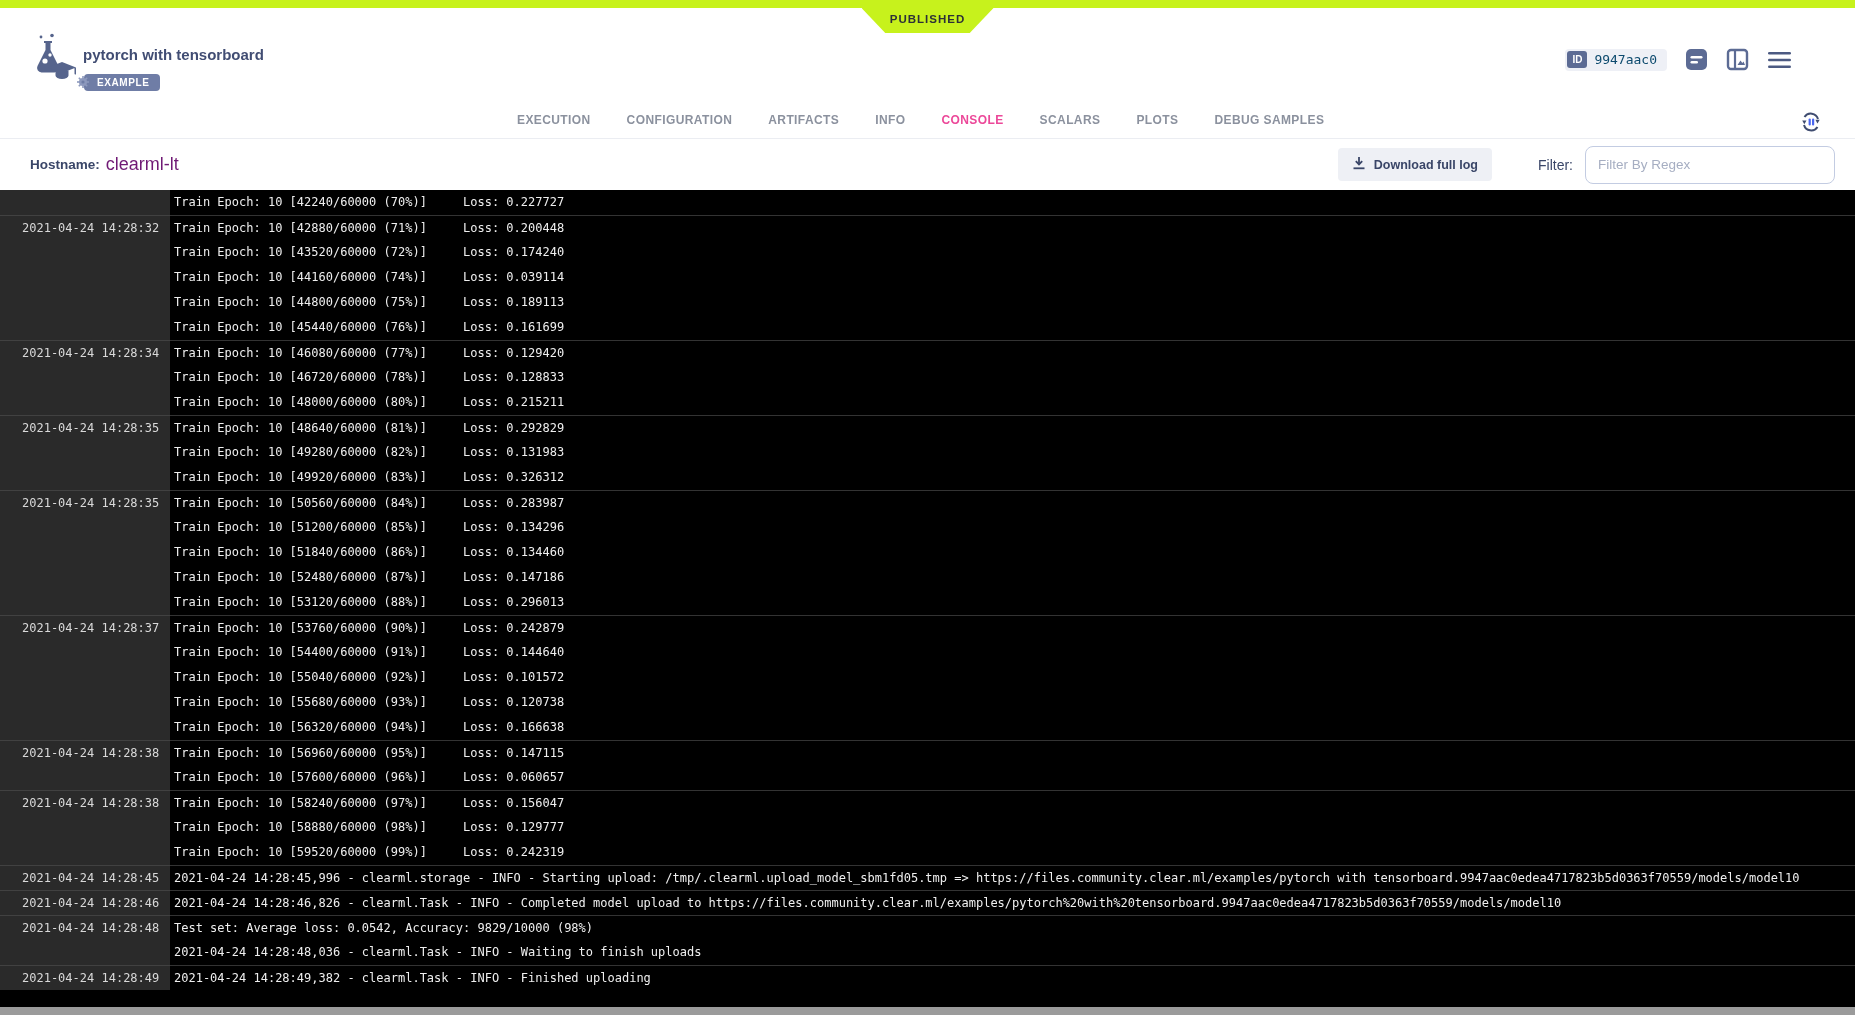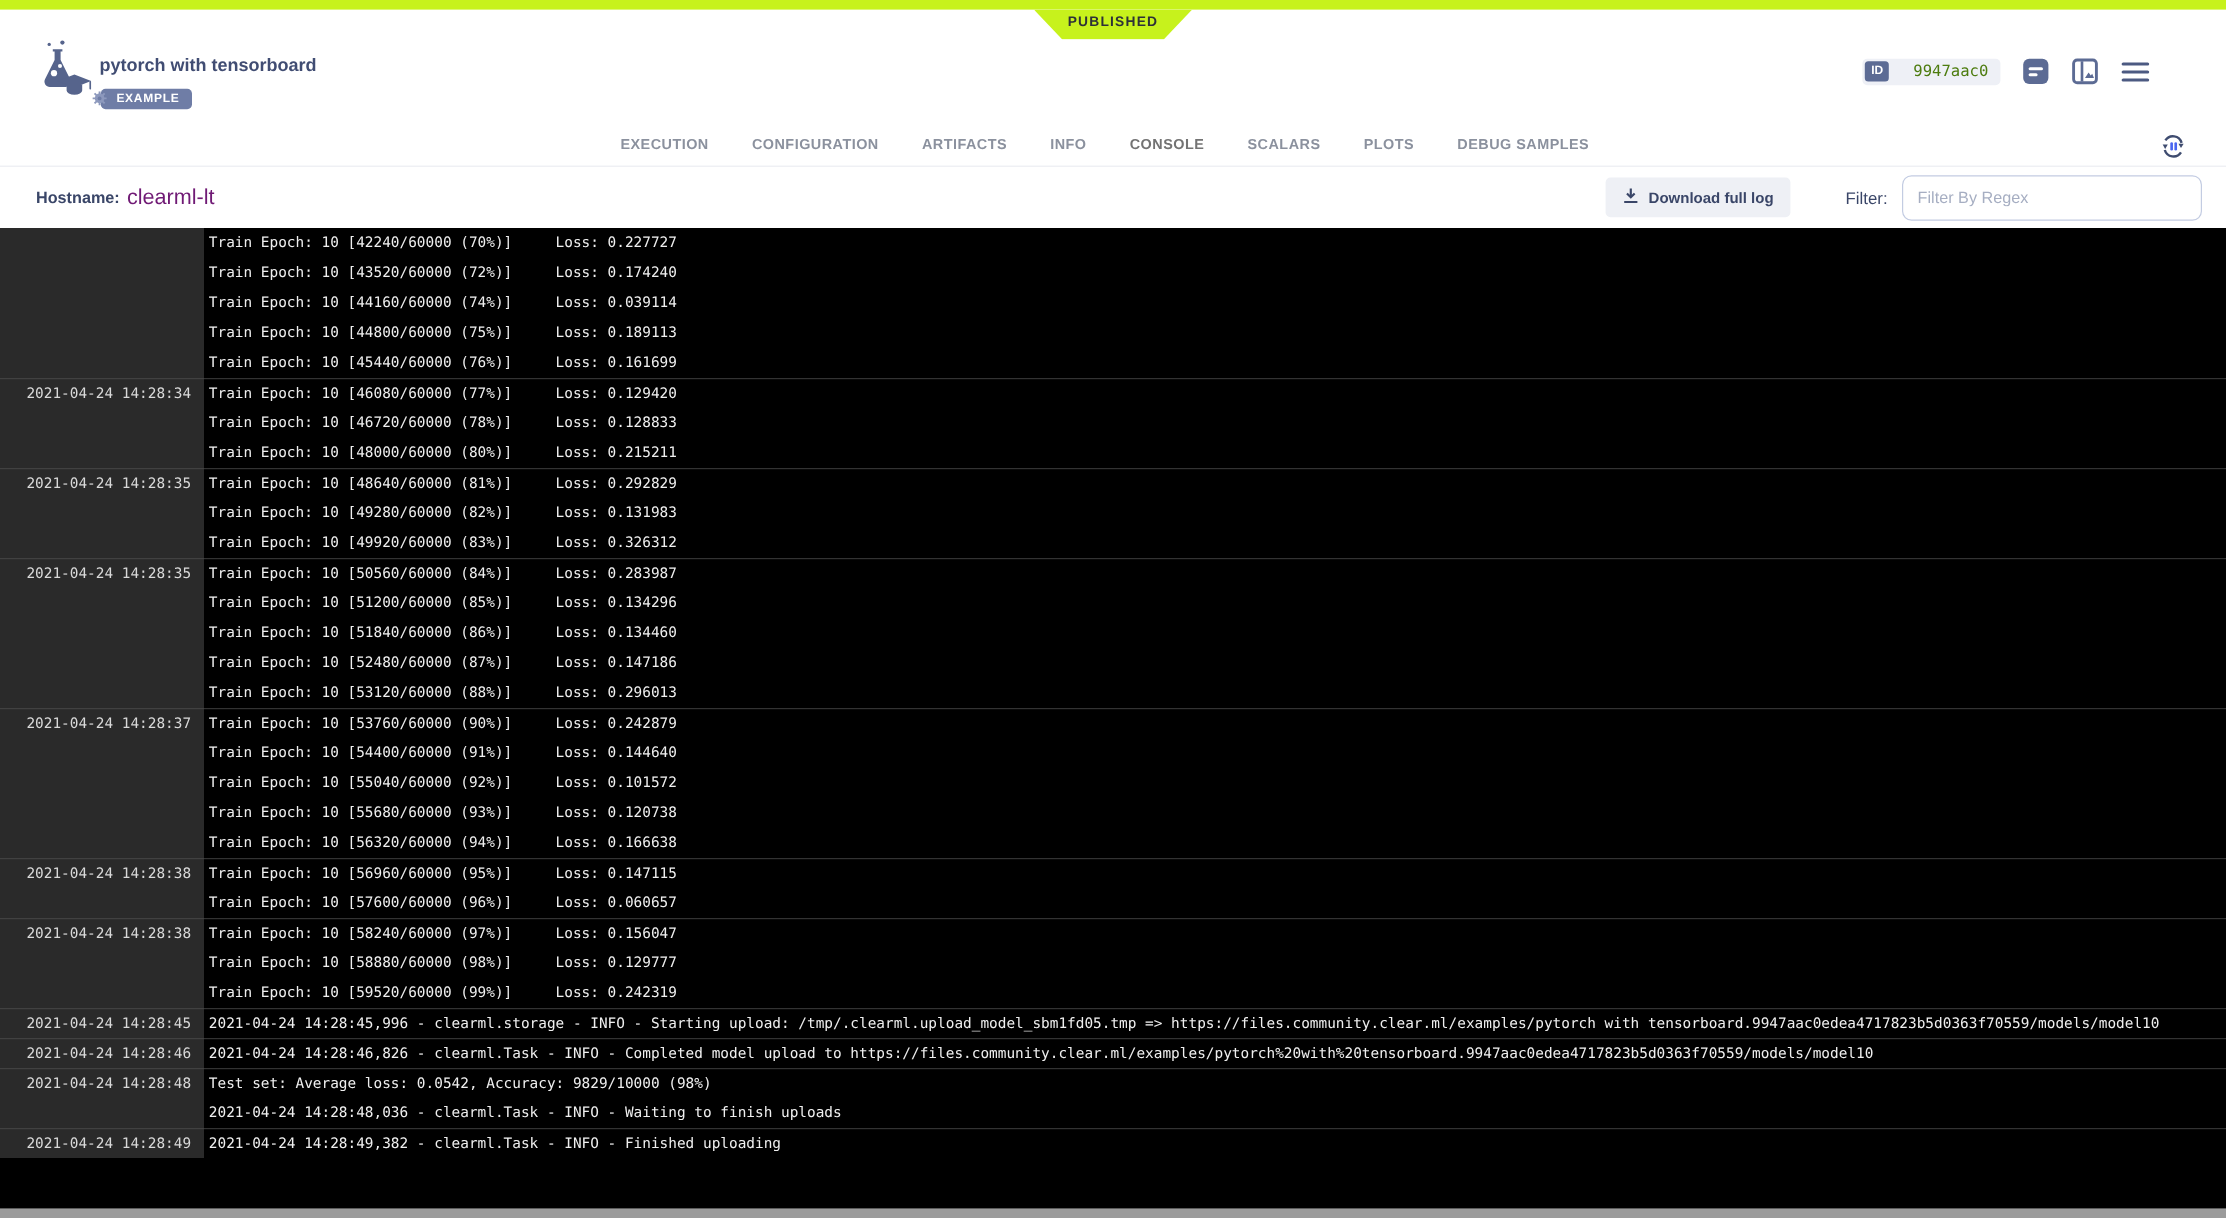--- a/index.html
+++ b/index.html
@@ -22,28 +22,28 @@
   .example-badge { position:absolute; left:84px; top:66px; background:#6f7da6; color:#fff;
     font-size:10px; font-weight:bold; letter-spacing:.6px; padding:3px 10px 3px 13px;
     border-radius:4px; }
   .example-badge .gear { position:absolute; left:-7px; top:2px; }
 
   .id-cluster { position:absolute; right:63px; top:40px; display:flex; align-items:center; }
   .id-chip { display:flex; align-items:center; background:#eef0f6; border-radius:4px;
     padding:2px 10px 2px 2px; height:22px; }
   .id-tag { background:#5c6b94; color:#fff; font-size:10px; font-weight:bold;
     border-radius:3px; padding:3px 5px; margin-right:7px; }
-  .id-hash { font-family:"DejaVu Sans Mono", monospace; font-size:13px; color:#4d7c0f;margin-left:13px; }
+  .id-hash { font-family:"DejaVu Sans Mono", monospace; font-size:13px; color:#0c4a6e; }
   .hicon { margin-left:18px; display:flex; align-items:center; cursor:pointer; }
 
   
   .tabs { position:absolute; left:505px; top:101px; display:flex; gap:12px; }
   .tab { font-size:12px; font-weight:bold; letter-spacing:.4px; color:#8b919e;
     padding:4px 12px 12px 12px; cursor:pointer; border-bottom:3px solid transparent; }
-  .tab.active { color:#737373; border-bottom-color:#4a66f0; }
+  .tab.active { color:#ec4899; border-bottom-color:#4a66f0; }
   .refresh { position:absolute; right:33px; top:103px; cursor:pointer; }
 
   
   .subheader { position:absolute; top:138px; left:0; width:100%; height:52px; background:#fff;
     border-top:1px solid #ebedf2; display:flex; align-items:center; padding:0 20px 0 30px; }
   .hostname-label { font-size:13.5px; font-weight:bold; color:#3a4668; }
   .hostname-value { font-size:18px; color:#701a75; margin-left:6px; }
   .spacer { flex:1; }
   .download-btn { display:flex; align-items:center; gap:8px; background:#eef0f5;
     border:none; border-radius:4px; padding:8px 14px; font-family:inherit;
@@ -180,20 +180,24 @@
     </button>
     <span class="filter-label">Filter:</span>
     <input class="filter-input" type="text" placeholder="Filter By Regex" style="">
   </div>
 
   <div class="console">
       <div class="log-row">
         <div class="log-ts"></div>
         <div class="log-text">Train Epoch: 10 [42240/60000 (70%)]     Loss: 0.227727</div>
       </div>
+      <div class="log-row group">
+        <div class="log-ts">2021-04-24 14:28:32</div>
+        <div class="log-text">Train Epoch: 10 [42880/60000 (71%)]     Loss: 0.200448</div>
+      </div>
       <div class="log-row">
         <div class="log-ts"></div>
         <div class="log-text">Train Epoch: 10 [43520/60000 (72%)]     Loss: 0.174240</div>
       </div>
       <div class="log-row">
         <div class="log-ts"></div>
         <div class="log-text">Train Epoch: 10 [44160/60000 (74%)]     Loss: 0.039114</div>
       </div>
       <div class="log-row">
         <div class="log-ts"></div>

